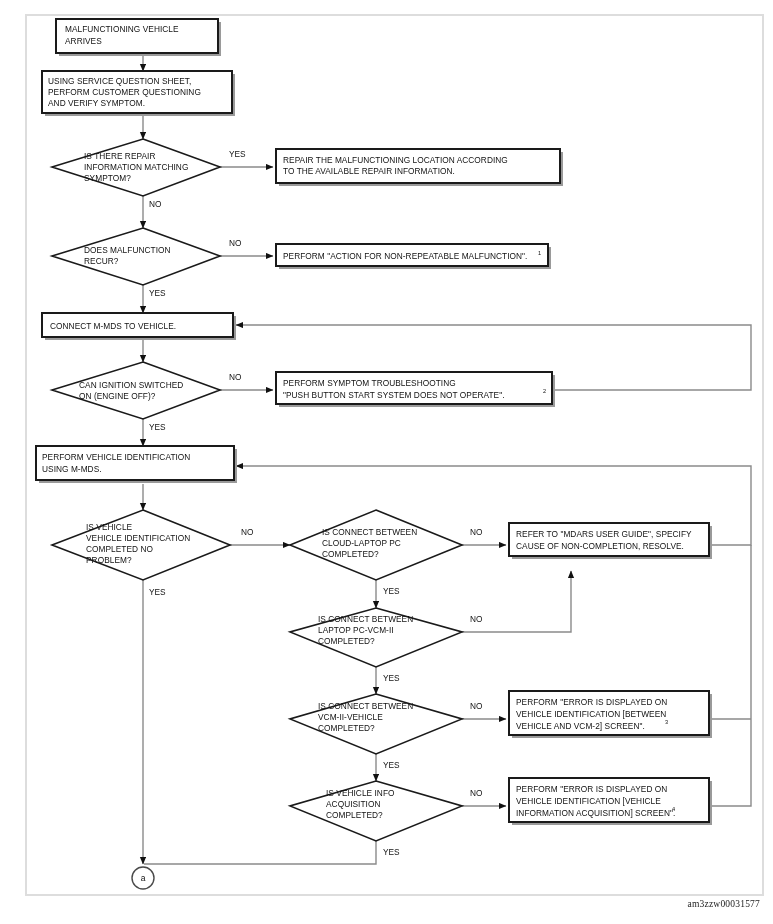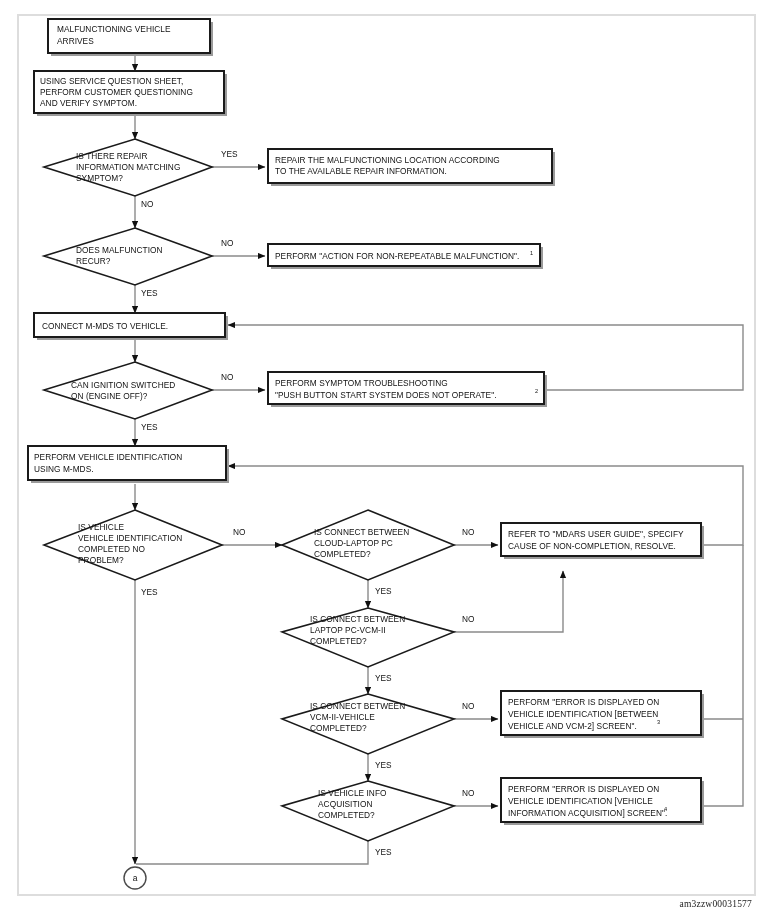--- a/index.html
+++ b/index.html
@@ -9,21 +9,21 @@
   }
   body {
     width: 773px;
     height: 924px;
     font-family: "Liberation Sans", sans-serif;
     position: relative;
     overflow: hidden;
   }
   #chart-root {
     position: absolute;
-    left: 0; top: 0;
+    left: 8px; top: 0;
     width: 663px;
     height: 924px;
   }
   svg {
     display: block;
   }
   .node-box {
     fill: #ffffff;
     stroke: #1a1a1a;
     stroke-width: 2;

